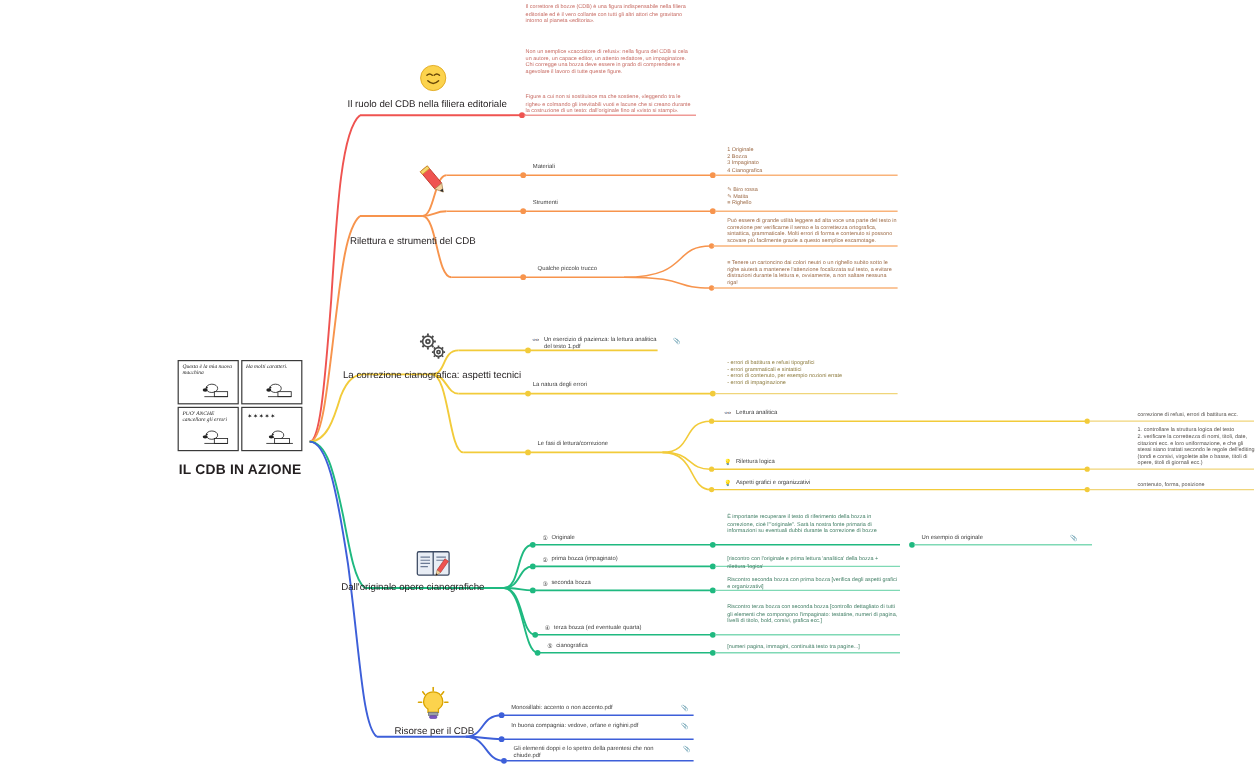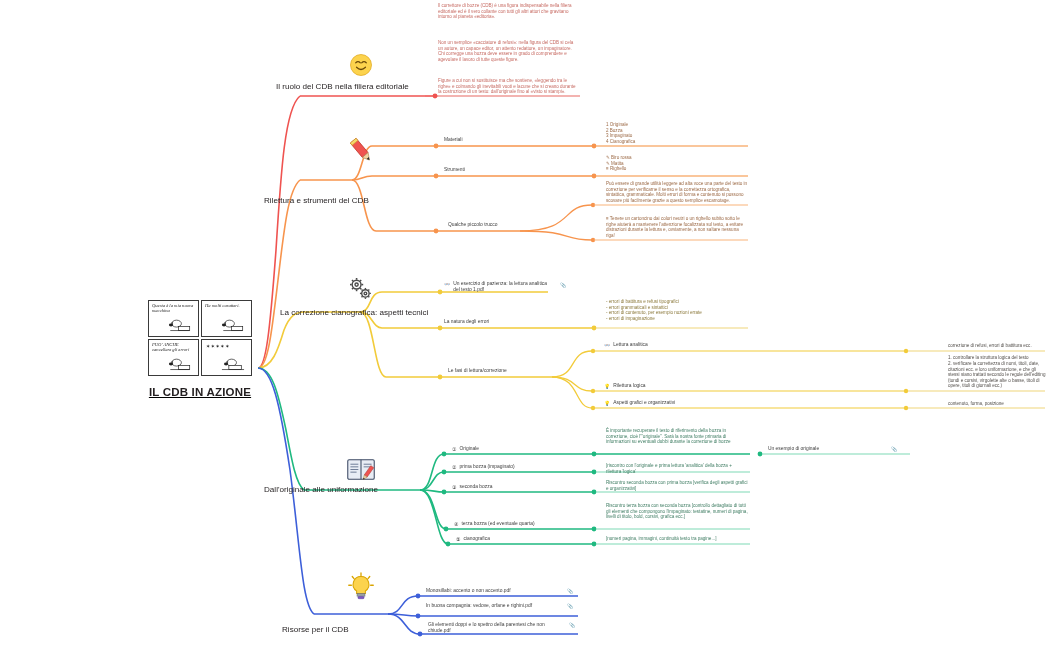--- a/index.html
+++ b/index.html
@@ -15,21 +15,20 @@
     width: 1050px; height: 650px;
     background: #ffffff;
   }
   svg.links {
     position: absolute; left: 0; top: 0;
     width: 1050px; height: 650px;
     pointer-events: none;
   }
   .node {
     position: absolute;
-    text-decoration: underline;
   }
   
   #root-node {
     left: 140px; top: 300px;
     width: 120px;
     text-align: center;
   }
   .comic {
     width: 104px; height: 76px;
     margin: 0 auto;
@@ -66,21 +65,21 @@
   #root-title {
     margin-top: 10px;
     font-size: 11.5px;
     font-weight: bold;
     color: #231f20;
     letter-spacing: 0.2px;
   }
   
   .branch-label {
     position: absolute;
-    text-align: left;
+    text-align: center;
     font-size: 8.1px;
     line-height: 10px;
     color: #231f20;
     width: 160px;
   }
   .branch-icon {
     position: absolute;
     width: 34px; height: 34px;
     display: flex; align-items: center; justify-content: center;
   }
@@ -417,21 +416,21 @@
         <line x1="20" y1="9" x2="29" y2="9"></line>
           <line x1="20" y1="12" x2="29" y2="12"></line>
       </g>
       <g transform="rotate(35 24 20)">
         <rect x="22" y="10" width="4" height="13" fill="#ef5350" stroke="#b03a35" stroke-width="0.6"></rect>
         <polygon points="22,23 26,23 24,28" fill="#f3d2a0" stroke="#9d7c50" stroke-width="0.5"></polygon>
         <polygon points="23,26 25,26 24,28" fill="#222"></polygon>
       </g>
     </svg>
   </div>
-  <div class="branch-label" style="left:264px; top:485px;">Dall'originale alle uniformazione</div>
+  <div class="branch-label" style="left:264px; top:485px;">Dall'originale opere cianografiche</div>
 
   <div class="leaf" style="left:452px; top:446px; width:140px;">
     <div class="leaf-head">
       <span class="bullet-emoji">①</span>
       <span class="leaf-text">Originale</span>
     </div>
   </div>
   <div class="plain-text green" style="left:606px; top:428px; width:142px;">È importante recuperare il testo di riferimento della bozza in correzione, cioè l'"originale". Sarà la nostra fonte primaria di informazioni su eventuali dubbi durante la correzione di bozze</div>
   <div class="leaf" style="left:768px; top:446px; width:130px;">
     <span class="leaf-text">Un esempio di originale</span>
@@ -477,21 +476,21 @@
         <line x1="6" y1="5" x2="8" y2="7.5"></line>
         <line x1="26" y1="5" x2="24" y2="7.5"></line>
         <line x1="2" y1="15" x2="5" y2="15"></line>
         <line x1="30" y1="15" x2="27" y2="15"></line>
       </g>
       <path d="M16,5 a9,9 0 0 1 5,16.5 v3 h-10 v-3 A9,9 0 0 1 16,5 z" fill="#fcd34d" stroke="#d9a400" stroke-width="1.2"></path>
       <rect x="11.5" y="24.5" width="9" height="3" fill="#9aa0a6" stroke="#6b7075" stroke-width="0.7"></rect>
       <rect x="12.5" y="27.8" width="7" height="2.6" rx="1.2" fill="#7e57c2" stroke="#5b3fa0" stroke-width="0.6"></rect>
     </svg>
   </div>
-  <div class="branch-label" style="left:282px; top:605px;margin-top:20px;">Risorse per il CDB</div>
+  <div class="branch-label" style="left:282px; top:605px;">Risorse per il CDB</div>
 
   <div class="leaf" style="left:426px; top:588px; width:136px;">
     <span class="leaf-text">Monosillabi: accento o non accento.pdf</span>
     <span class="clip" style="right:-12px; top:0px;">📎</span>
   </div>
   <div class="leaf" style="left:426px; top:603px; width:136px;">
     <span class="leaf-text">In buona compagnia: vedove, orfane e righini.pdf</span>
     <span class="clip" style="right:-12px; top:0px;">📎</span>
   </div>
   <div class="leaf" style="left:428px; top:622px; width:136px;">

